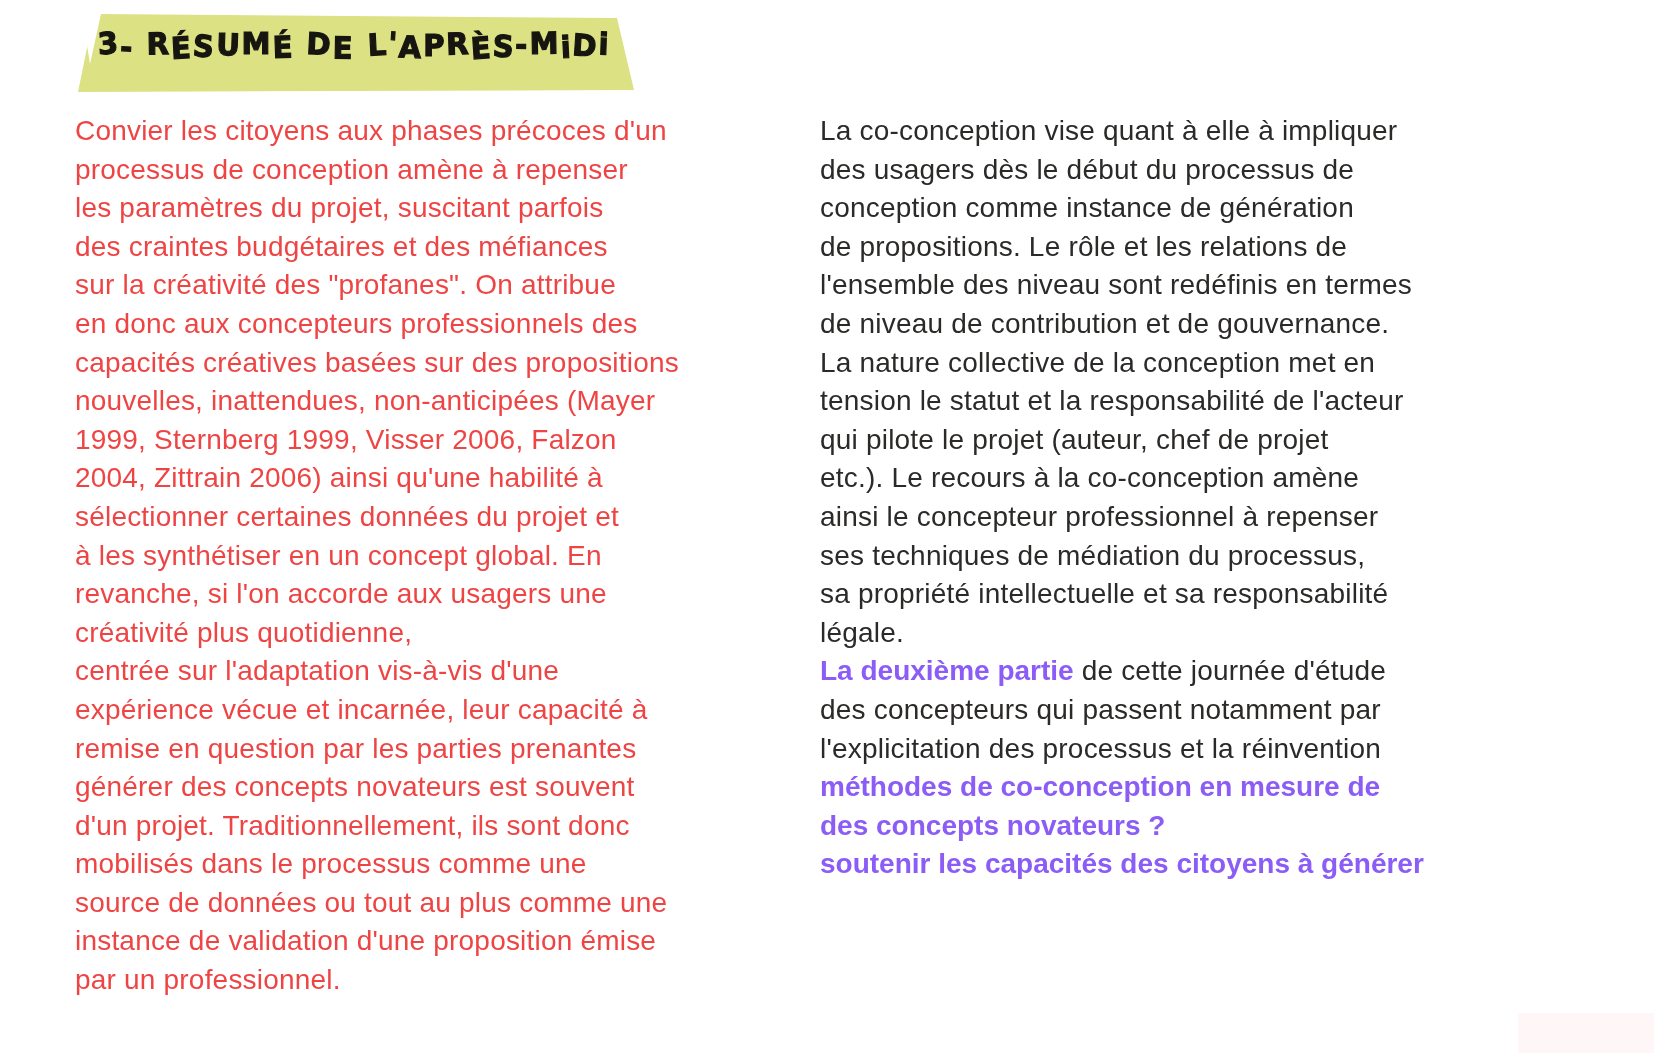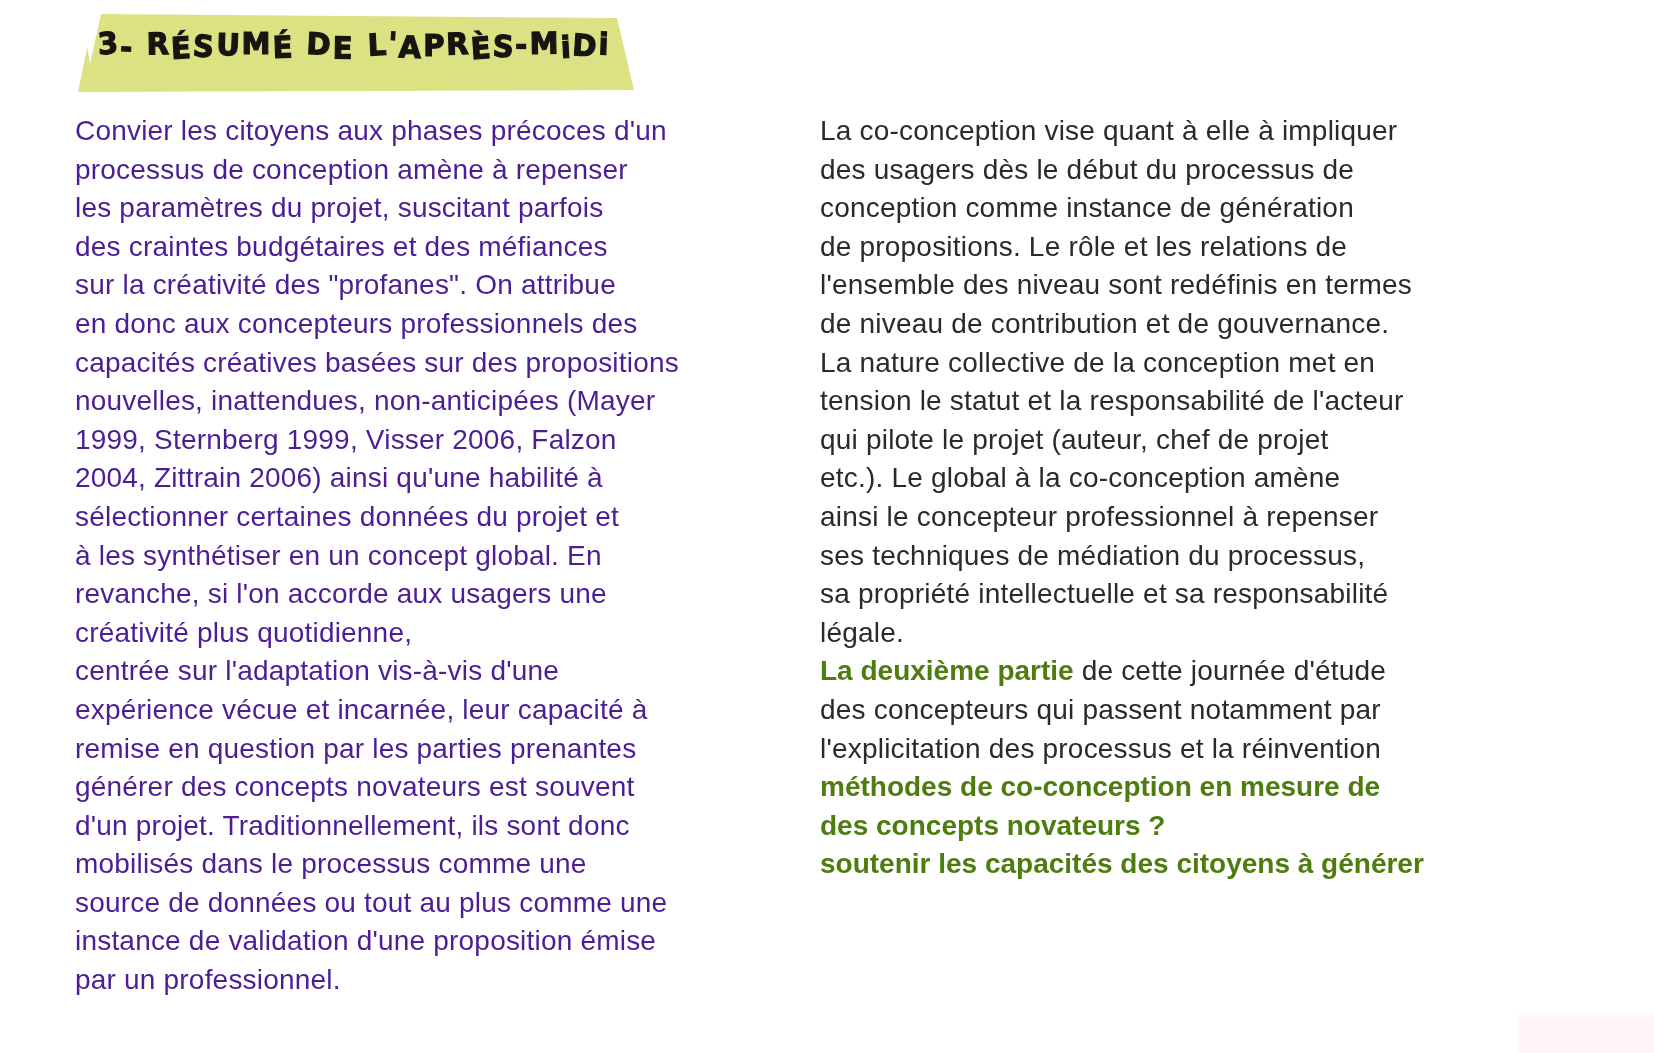--- a/index.html
+++ b/index.html
@@ -54,21 +54,21 @@
   }
   .col-left  { left: 75px;  width: 680px; }
   .col-right { left: 820px; width: 700px; }
   .line {
     height: 38.6px;
     line-height: 38.6px;
     white-space: nowrap;
   }
   .line .b {
     font-weight: 700;
-    color: #4d7c0f;
+    color: #8b5cf6;
     letter-spacing: 0px;
     margin-top: 24px;
   }
   
   .corner-swatch {
     position: absolute;
     right: 0;
     bottom: 0;
     width: 136px;
     height: 40px;
@@ -80,21 +80,21 @@
 <div class="page">
 
   <div class="title-wrap">
     <svg viewBox="0 0 580 92" aria-hidden="true">
       <polygon points="26,8 549,12 566,84 10,86" fill="#dce183"></polygon>
       <polygon points="14,8 33,8 22,58" fill="#ffffff"></polygon>
     </svg>
     <div class="title-text" style="color: rgb(22, 21, 15);"><span style="transform: rotate(-4deg) translateY(-2.4px);">3</span><span style="transform: rotate(3deg) translateY(1.6px);">-</span><span style="transform: rotate(1deg) translateY(0px); width: 13px;"> </span><span style="transform: rotate(-1deg) translateY(-1.6px);">R</span><span style="transform: rotate(-3deg) translateY(2.4px);">É</span><span style="transform: rotate(4deg) translateY(0.8px);">S</span><span style="transform: rotate(2deg) translateY(-0.8px);">U</span><span style="transform: rotate(0deg) translateY(-2.4px);">M</span><span style="transform: rotate(-2deg) translateY(1.6px);">É</span><span style="transform: rotate(-4deg) translateY(0px); width: 13px;"> </span><span style="transform: rotate(3deg) translateY(-1.6px);">D</span><span style="transform: rotate(1deg) translateY(2.4px);">E</span><span style="transform: rotate(-1deg) translateY(0.8px); width: 13px;"> </span><span style="transform: rotate(-3deg) translateY(-0.8px);">L</span><span style="transform: rotate(4deg) translateY(-2.4px);">'</span><span style="transform: rotate(2deg) translateY(1.6px);">A</span><span style="transform: rotate(0deg) translateY(0px);">P</span><span style="transform: rotate(-2deg) translateY(-1.6px);">R</span><span style="transform: rotate(-4deg) translateY(2.4px);">È</span><span style="transform: rotate(3deg) translateY(0.8px);">S</span><span style="transform: rotate(1deg) translateY(-0.8px);">-</span><span style="transform: rotate(-1deg) translateY(-2.4px);">M</span><span style="transform: rotate(-3deg) translateY(1.6px);">i</span><span style="transform: rotate(4deg) translateY(0px);">D</span><span style="transform: rotate(2deg) translateY(-1.6px);">i</span></div>
   </div>
 
-  <div class="col col-left" style="color: #4c1d95;">
+  <div class="col col-left" style="color: #ef4444;">
       <div class="line"><span>Convier les citoyens aux phases précoces d'un</span></div>
       <div class="line"><span>processus de conception amène à repenser</span></div>
       <div class="line"><span>les paramètres du projet, suscitant parfois</span></div>
       <div class="line"><span>des craintes budgétaires et des méfiances</span></div>
       <div class="line"><span>sur la créativité des "profanes". On attribue</span></div>
       <div class="line"><span>en donc aux concepteurs professionnels des</span></div>
       <div class="line"><span>capacités créatives basées sur des propositions</span></div>
       <div class="line"><span>nouvelles, inattendues, non-anticipées (Mayer</span></div>
       <div class="line"><span>1999, Sternberg 1999, Visser 2006, Falzon</span></div>
       <div class="line"><span>2004, Zittrain 2006) ainsi qu'une habilité à</span></div>
@@ -116,21 +116,21 @@
   <div class="col col-right" style="color: rgb(43, 42, 40);">
       <div class="line"><span>La co-conception vise quant à elle à impliquer</span></div>
       <div class="line"><span>des usagers dès le début du processus de</span></div>
       <div class="line"><span>conception comme instance de génération</span></div>
       <div class="line"><span>de propositions. Le rôle et les relations de</span></div>
       <div class="line"><span>l'ensemble des niveau sont redéfinis en termes</span></div>
       <div class="line"><span>de niveau de contribution et de gouvernance.</span></div>
       <div class="line"><span>La nature collective de la conception met en</span></div>
       <div class="line"><span>tension le statut et la responsabilité de l'acteur</span></div>
       <div class="line"><span>qui pilote le projet (auteur, chef de projet</span></div>
-      <div class="line"><span>etc.). Le global à la co-conception amène</span></div>
+      <div class="line"><span>etc.). Le recours à la co-conception amène</span></div>
       <div class="line"><span>ainsi le concepteur professionnel à repenser</span></div>
       <div class="line"><span>ses techniques de médiation du processus,</span></div>
       <div class="line"><span>sa propriété intellectuelle et sa responsabilité</span></div>
       <div class="line"><span>légale.</span></div>
       <div class="line"><span class="b">La deuxième partie</span><span> de cette journée d'étude</span></div>
       <div class="line"><span>des concepteurs qui passent notamment par</span></div>
       <div class="line"><span>l'explicitation des processus et la réinvention</span></div>
       <div class="line"><span class="b">méthodes de co-conception en mesure de</span></div>
       <div class="line"><span class="b">des concepts novateurs ?</span></div>
       <div class="line"><span class="b">soutenir les capacités des citoyens à générer</span></div>

